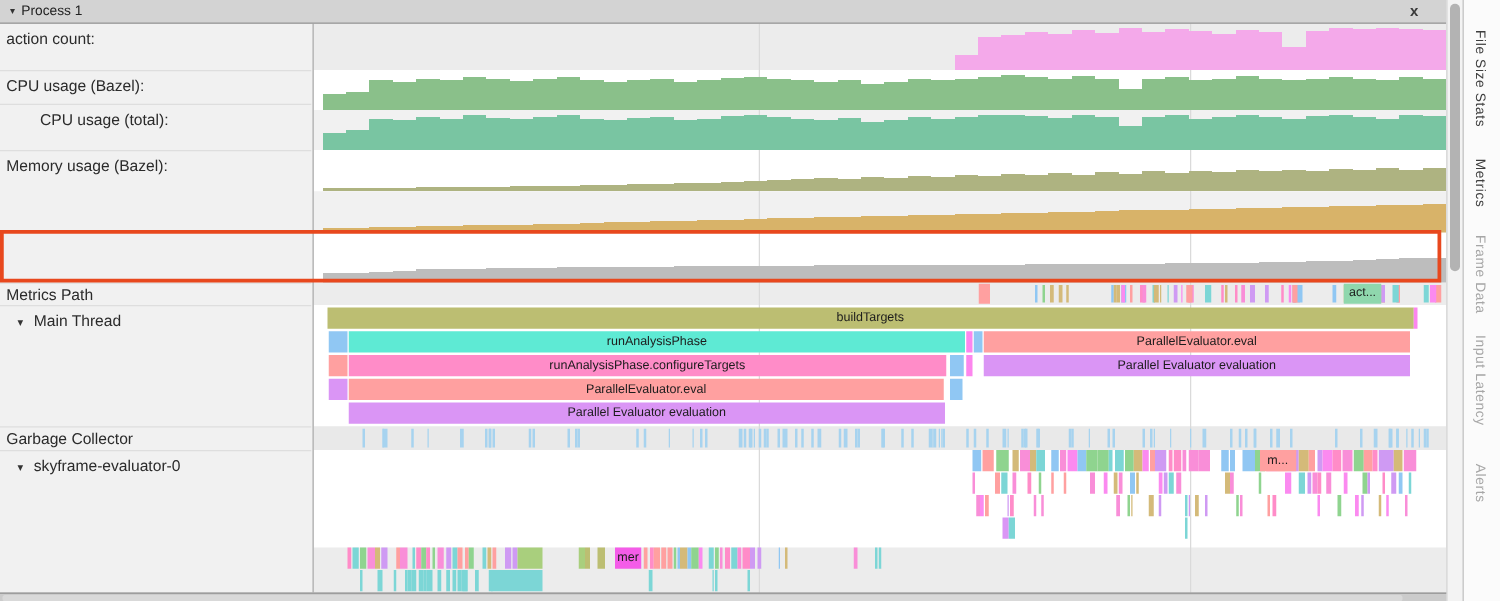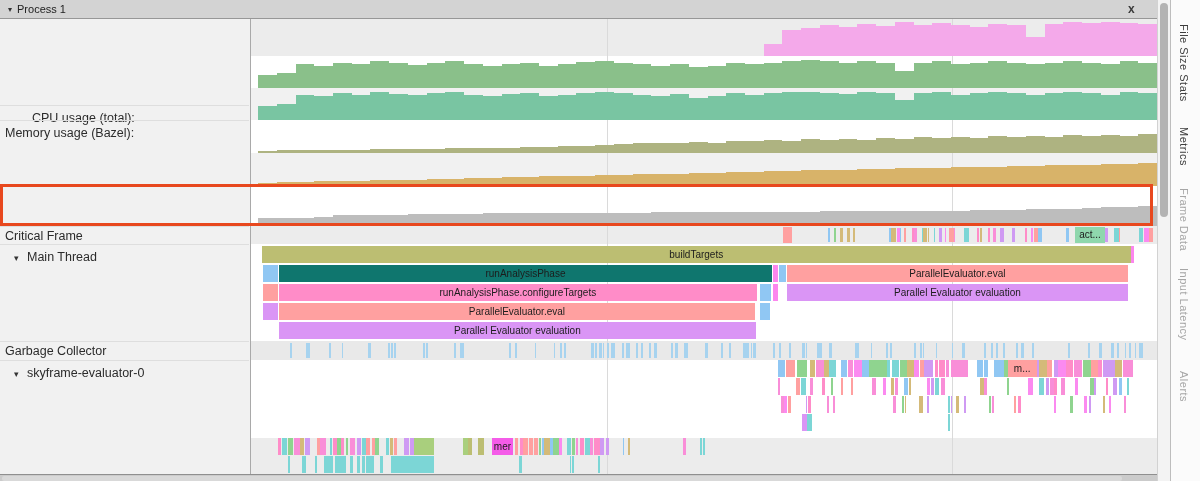--- a/index.html
+++ b/index.html
@@ -64,23 +64,25 @@
     </div>
   <div class="gridline" style="left:607px"></div>
   <div class="gridline" style="left:952px"></div>
 
   <div id="proc-header">
     <span id="proc-title"><span id="proc-arrow">▾</span><span>Process 1</span></span>
     <span id="proc-close">x</span>
   </div>
 
   <div id="labels">
-      <div class="lbl" style="top: 87px; height: 32px; padding-top: 5px; padding-left: 32px;"><span>CPU usage (total):</span></div>
+      <div class="lbl" style="top: 0px; height: 38px; padding-top: 5px;"><span>action count:</span></div>
+      <div class="lbl" style="top: 38px; height: 32px; padding-top: 5px;"><span>CPU usage (Bazel):</span></div>
+      <div class="lbl" style="top: 65px; height: 32px; padding-top: 5px; padding-left: 32px;"><span>CPU usage (total):</span></div>
       <div class="lbl" style="top: 102px; height: 33px; padding-top: 5px;"><span>Memory usage (Bazel):</span></div>
-      <div class="lbl" style="top: 208px; height: 18px; padding-top: 2px;"><span>Critical Frame</span></div>
+      <div class="lbl" style="top: 208px; height: 18px; padding-top: 2px;"><span>Metrics Path</span></div>
       <div class="lbl indent" style="top: 226px; height: 97px; padding-top: 5px;"><span class="arr">▾</span><span>Main Thread</span></div>
       <div class="lbl" style="top: 323px; height: 19px; padding-top: 2px;"><span>Garbage Collector</span></div>
       <div class="lbl indent" style="top: 342px; height: 78px; padding-top: 5px;"><span class="arr">▾</span><span>skyframe-evaluator-0</span></div>
     </div>
 
   <div id="highlight"></div>
 
   <div id="vscroll">
     <div id="vthumb"></div>
   </div>
@@ -161,21 +163,21 @@
     <div class="tick" style="left: 949.1px; top: 228px; width: 4.5px; height: 14px; background: rgb(255, 160, 160);"></div>
     <div class="tick" style="left: 949.7px; top: 228px; width: 2.4px; height: 14px; background: rgb(255, 160, 160);"></div>
     <div class="tick" style="left: 921.7px; top: 228px; width: 2.4px; height: 14px; background: rgb(124, 214, 214);"></div>
     <div class="tick" style="left: 1104.5px; top: 228px; width: 3.3px; height: 14px; background: rgb(207, 154, 243);"></div>
     <div class="tick" style="left: 922.5px; top: 228px; width: 4.4px; height: 14px; background: rgb(212, 186, 121);"></div>
     <div class="bar" style="left: 783px; width: 9px; top: 227px; height: 16px; line-height: 16px; background: rgb(255, 160, 160); z-index: 4;"></div>
     <div class="bar" style="left: 1075.2px; width: 29.7px; top: 227px; height: 16px; line-height: 16px; background: rgb(143, 215, 173); z-index: 4;">act...</div>
     <div class="bar" style="left: 261.6px; width: 869.3px; top: 246px; background: rgb(188, 190, 114);">buildTargets</div>
     <div class="bar" style="left: 1130.9px; width: 3.6px; top: 246px; background: rgb(252, 134, 238);"></div>
     <div class="bar" style="left: 262.5px; width: 15.3px; top: 265px; background: rgb(144, 199, 243);"></div>
-    <div class="bar" style="left: 278.7px; width: 493.6px; top: 265px; background: #0f766e;">runAnalysisPhase</div>
+    <div class="bar" style="left: 278.7px; width: 493.6px; top: 265px; background: #5eead4;">runAnalysisPhase</div>
     <div class="bar" style="left: 773.1px; width: 5.4px; top: 265px; background: rgb(252, 134, 238);"></div>
     <div class="bar" style="left: 779.4px; width: 6.3px; top: 265px; background: rgb(144, 199, 243);"></div>
     <div class="bar" style="left: 786.6px; width: 341.6px; top: 265px; background: rgb(255, 160, 160);">ParallelEvaluator.eval</div>
     <div class="bar" style="left: 262.5px; width: 15.3px; top: 284px; background: rgb(255, 160, 160);"></div>
     <div class="bar" style="left: 278.7px; width: 478.3px; top: 284px; background: rgb(255, 140, 200);">runAnalysisPhase.configureTargets</div>
     <div class="bar" style="left: 759.6px; width: 11.7px; top: 284px; background: rgb(144, 199, 243);"></div>
     <div class="bar" style="left: 773.1px; width: 5.4px; top: 284px; background: rgb(252, 134, 238);"></div>
     <div class="bar" style="left: 786.6px; width: 341.6px; top: 284px; background: rgb(218, 149, 245);">Parallel Evaluator evaluation</div>
     <div class="bar" style="left: 262.5px; width: 15.3px; top: 303px; background: rgb(218, 149, 245);"></div>
     <div class="bar" style="left: 278.7px; width: 476.5px; top: 303px; background: rgb(255, 160, 160);">ParallelEvaluator.eval</div>

